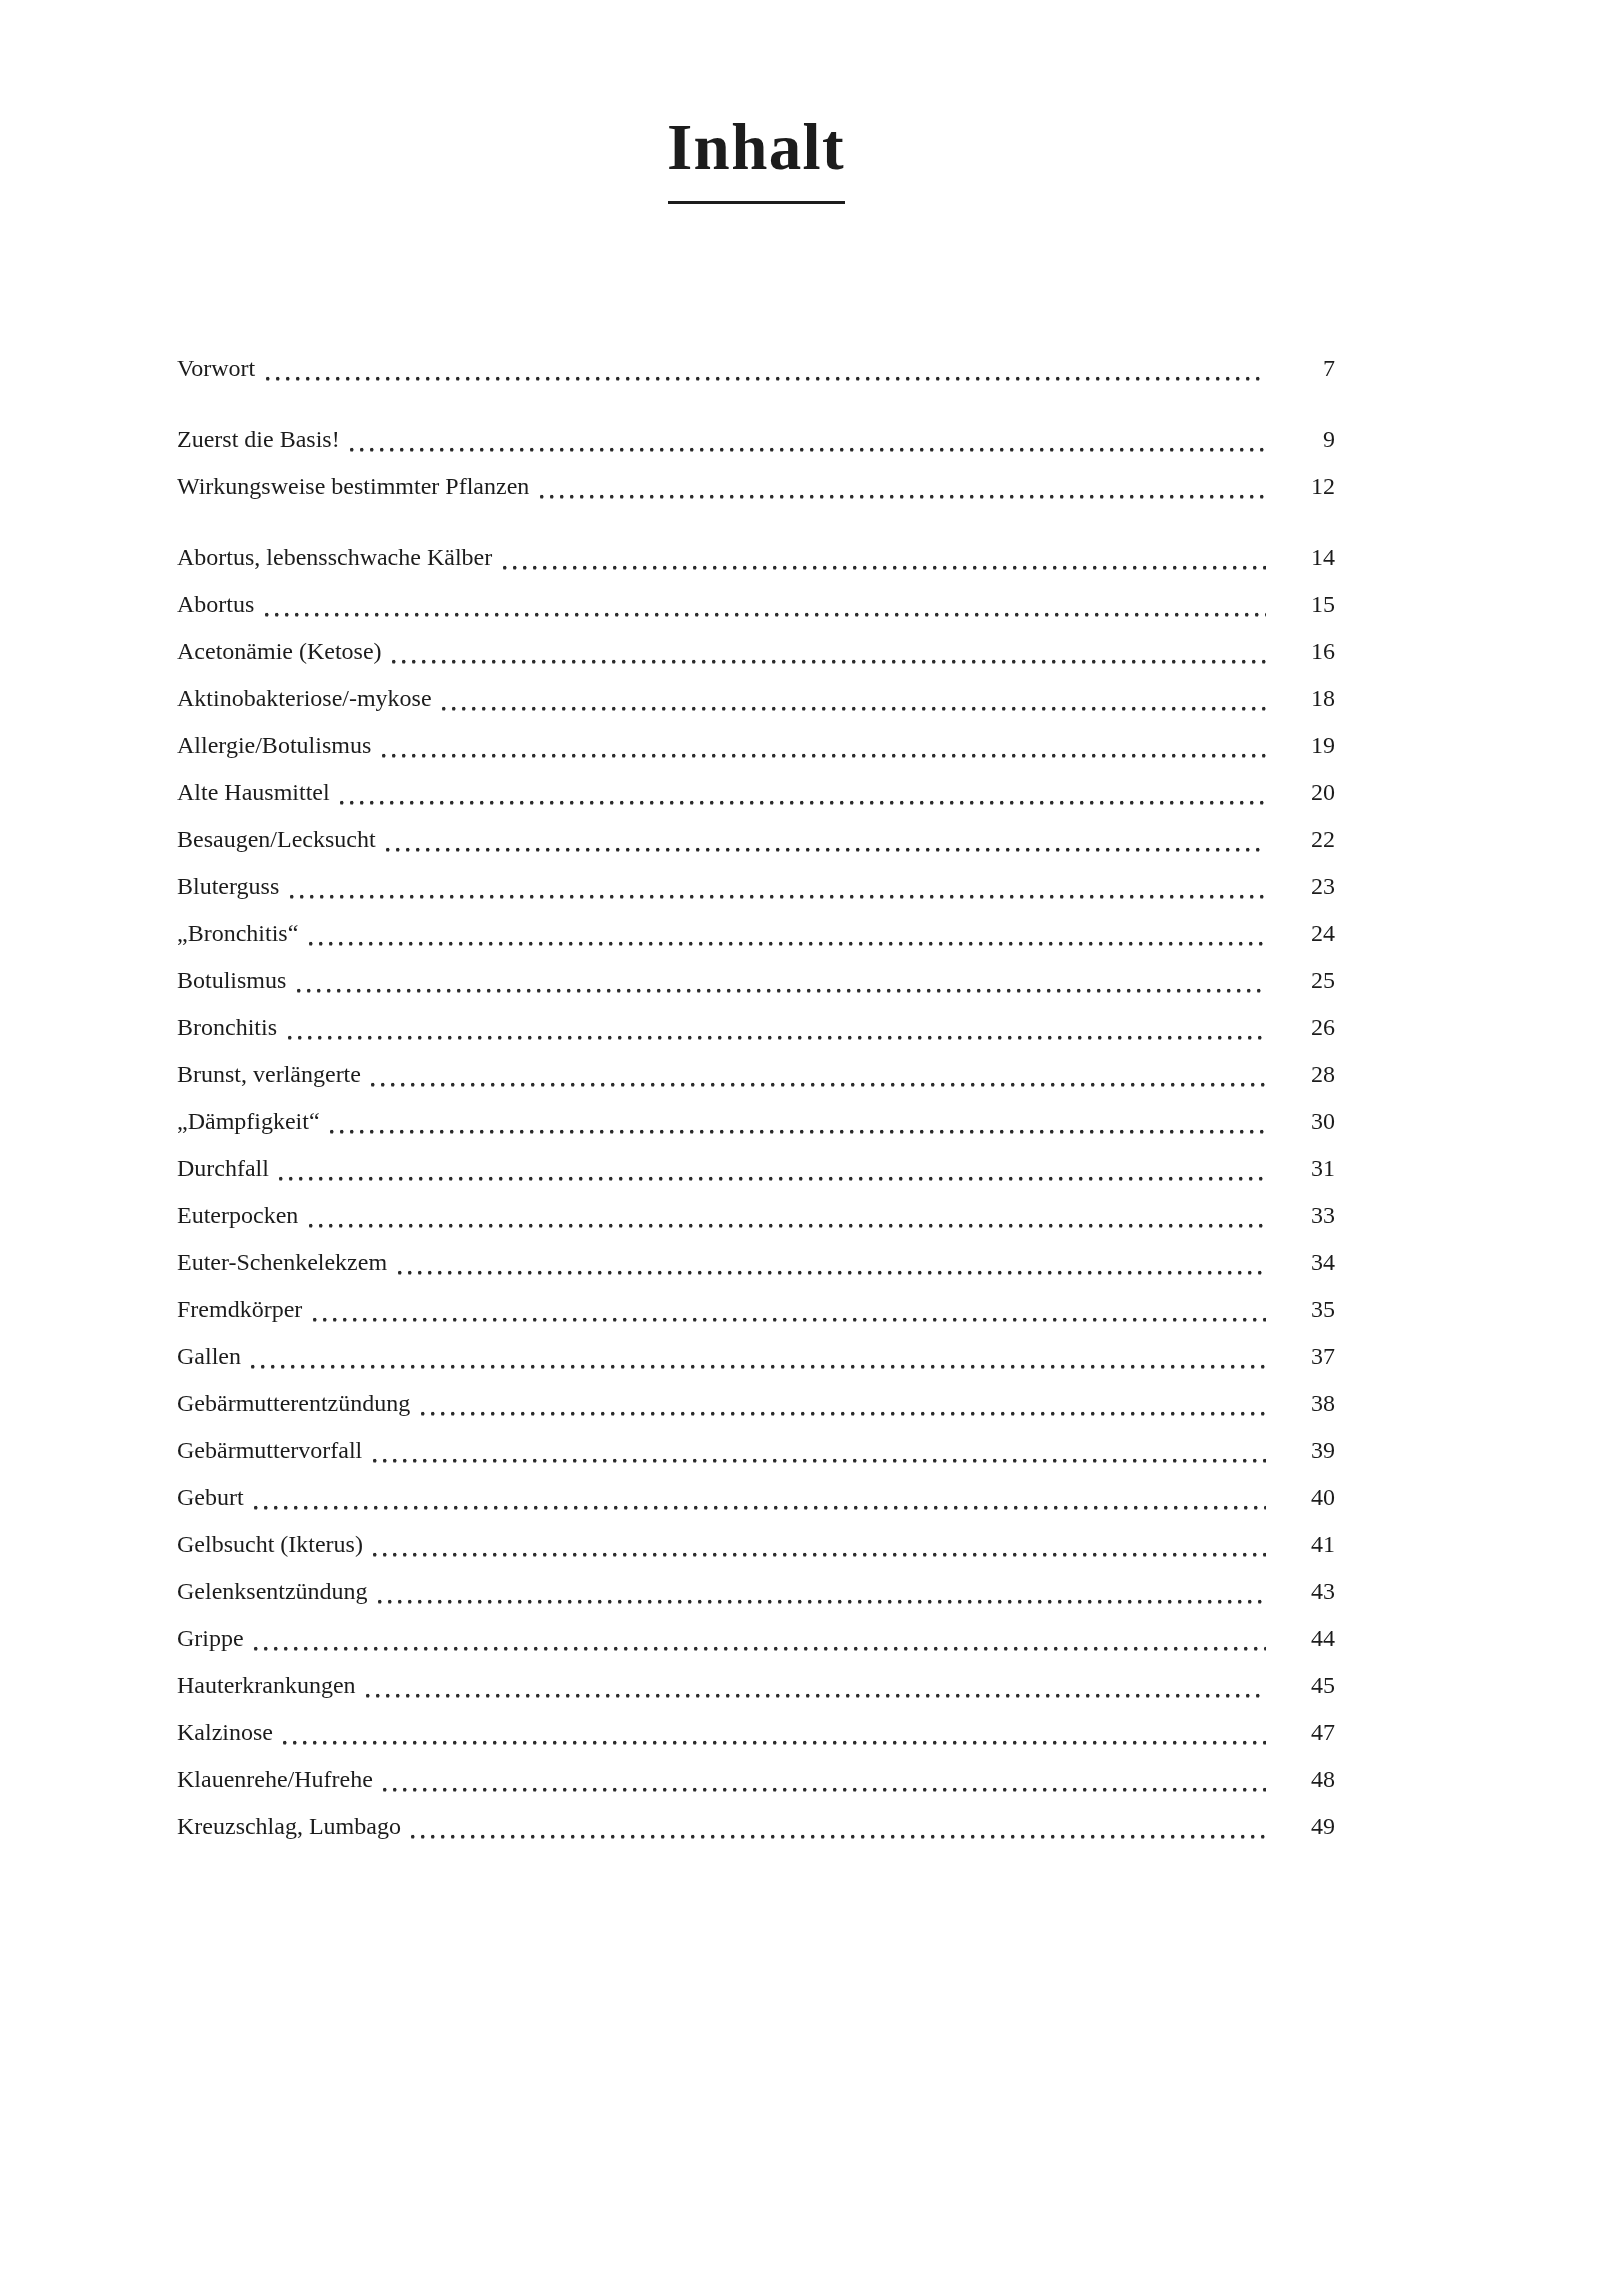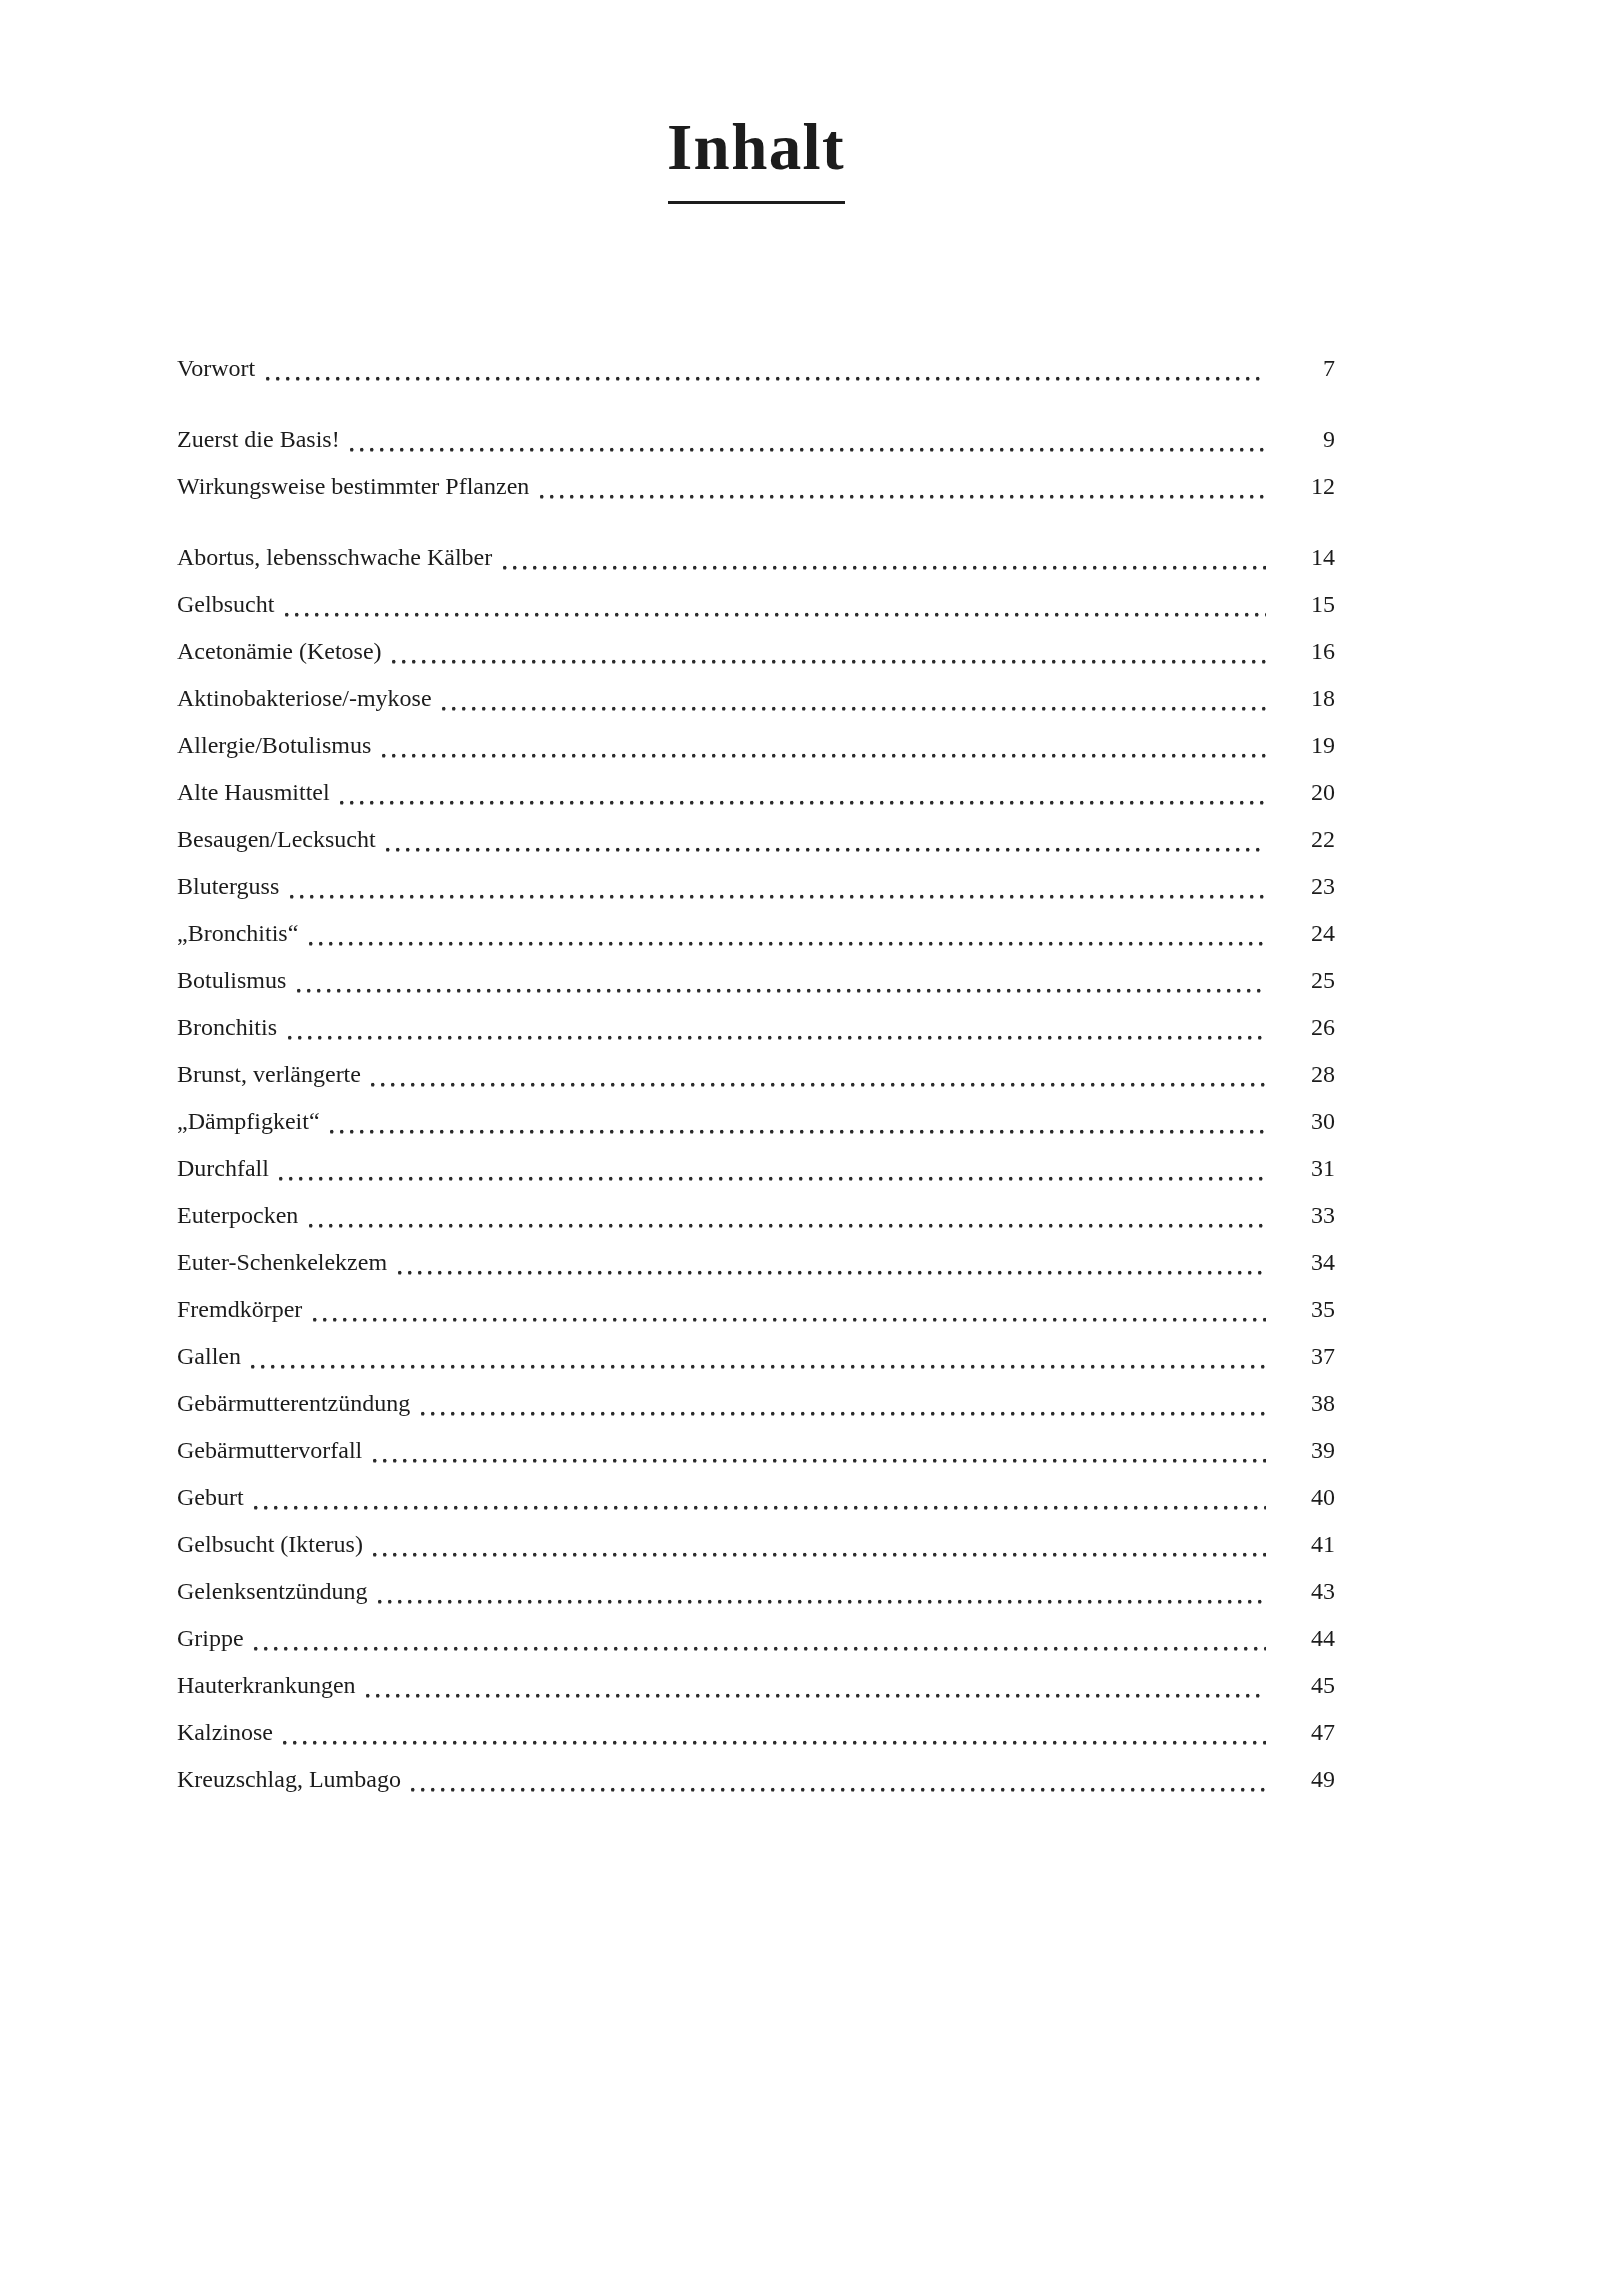--- a/index.html
+++ b/index.html
@@ -101,21 +101,21 @@
           <span class="toc-page">12</span>
         </div>
       </div>
       <div class="toc-section">
         <div class="toc-row">
           <span class="toc-label">Abortus, lebensschwache Kälber</span>
           <span class="toc-leader"></span>
           <span class="toc-page">14</span>
         </div>
         <div class="toc-row">
-          <span class="toc-label">Gelbsucht</span>
+          <span class="toc-label">Abortus</span>
           <span class="toc-leader"></span>
           <span class="toc-page">15</span>
         </div>
         <div class="toc-row">
           <span class="toc-label">Acetonämie (Ketose)</span>
           <span class="toc-leader"></span>
           <span class="toc-page">16</span>
         </div>
         <div class="toc-row">
           <span class="toc-label">Aktinobakteriose/-mykose</span>
@@ -224,20 +224,25 @@
         </div>
         <div class="toc-row">
           <span class="toc-label">Hauterkrankungen</span>
           <span class="toc-leader"></span>
           <span class="toc-page">45</span>
         </div>
         <div class="toc-row">
           <span class="toc-label">Kalzinose</span>
           <span class="toc-leader"></span>
           <span class="toc-page">47</span>
+        </div>
+        <div class="toc-row">
+          <span class="toc-label">Klauenrehe/Hufrehe</span>
+          <span class="toc-leader"></span>
+          <span class="toc-page">48</span>
         </div>
         <div class="toc-row">
           <span class="toc-label">Kreuzschlag, Lumbago</span>
           <span class="toc-leader"></span>
           <span class="toc-page">49</span>
         </div>
       </div>
     </div>
 </div>
 

